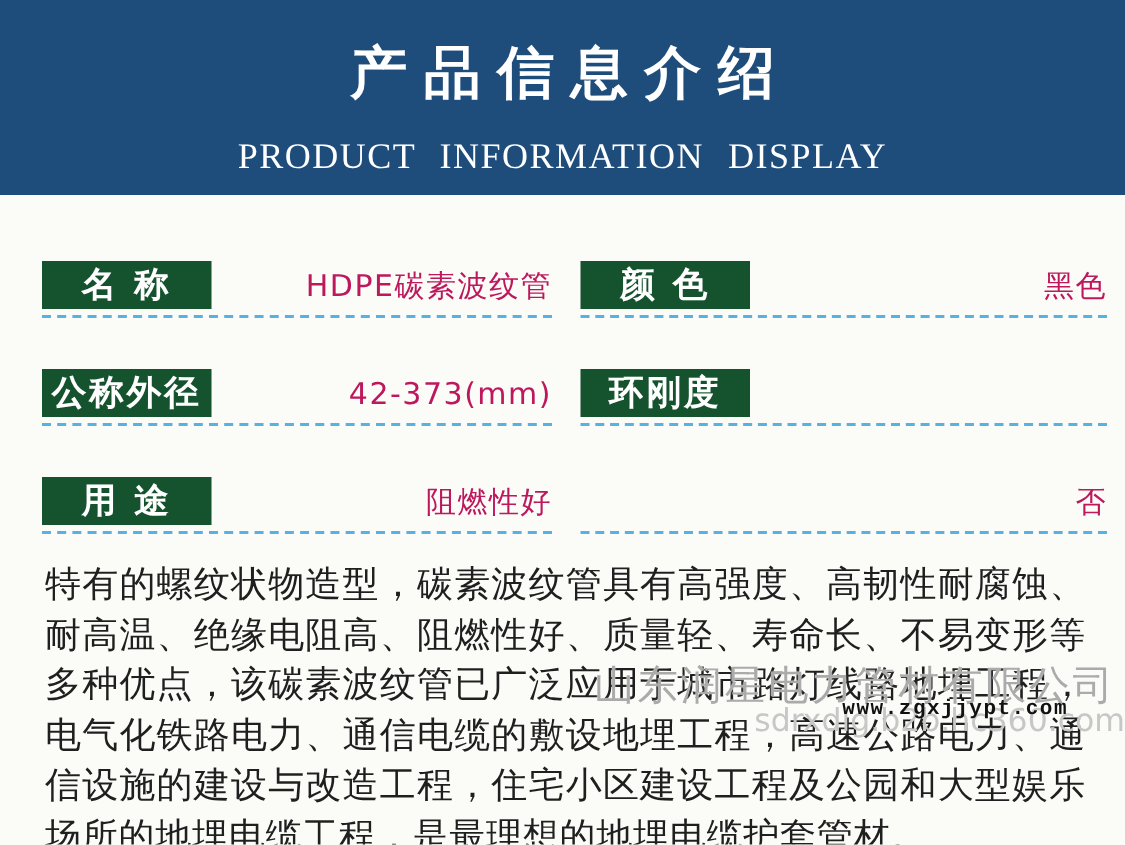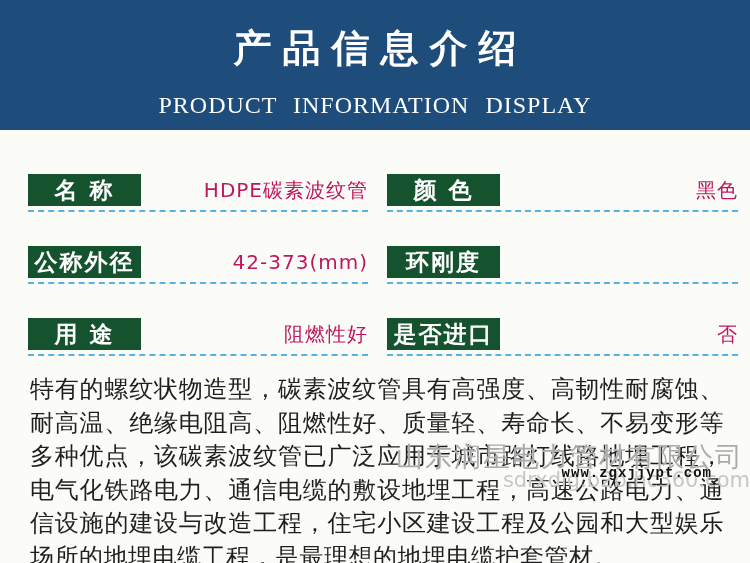--- a/index.html
+++ b/index.html
@@ -149,21 +149,20 @@
       <div class="spec-value">42-373(mm)</div>
     </div>
     <div class="spec">
       <div class="spec-label">环刚度</div>
     </div>
     <div class="spec">
       <div class="spec-label">用 途</div>
       <div class="spec-value">阻燃性好</div>
     </div>
     <div class="spec">
-      <div class="spec-label">是否进口</div>
       <div class="spec-value">否</div>
     </div>
   </div>
 
   <div class="description">特有的螺纹状物造型，碳素波纹管具有高强度、高韧性耐腐蚀、耐高温、绝缘电阻高、阻燃性好、质量轻、寿命长、不易变形等多种优点，该碳素波纹管已广泛应用于城市路灯线路地埋工程，电气化铁路电力、通信电缆的敷设地埋工程，高速公路电力、通信设施的建设与改造工程，住宅小区建设工程及公园和大型娱乐场所的地埋电缆工程，是最理想的地埋电缆护套管材。</div>
 
   <div class="wm-portal">sdrxdlg.b2b.hc360.com</div>
   <div class="wm-company">山东润星电力管材有限公司</div>
   <div class="wm-url">www.zgxjjypt.com</div>
 

